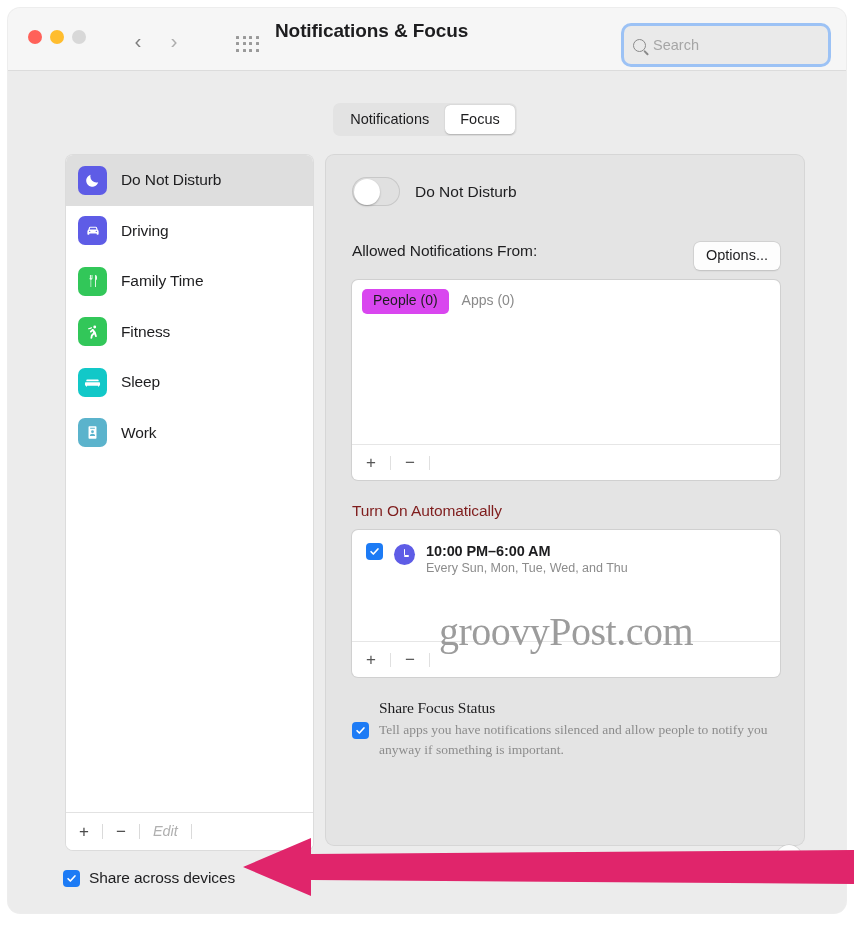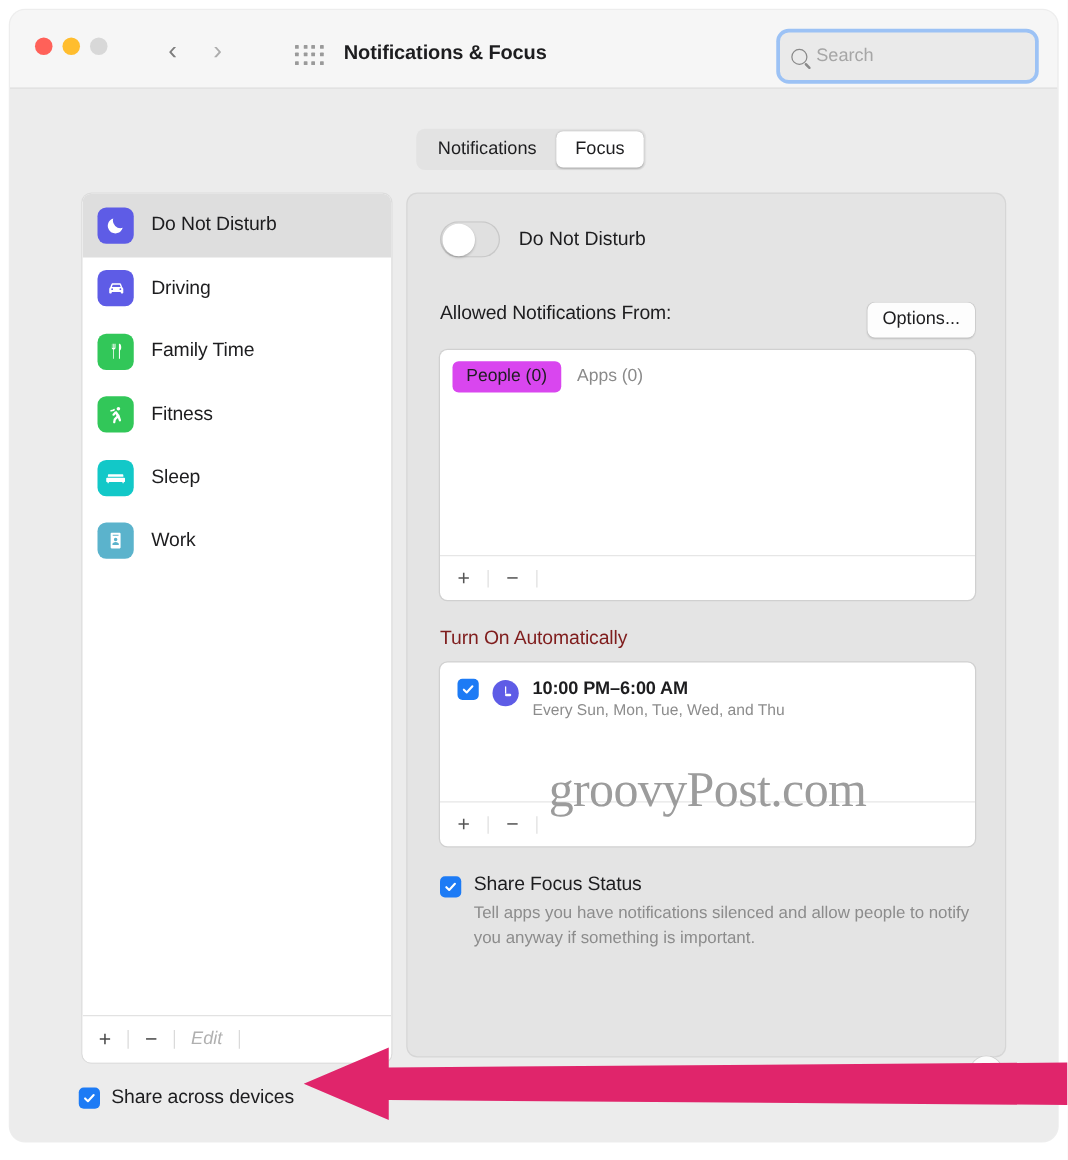--- a/index.html
+++ b/index.html
@@ -70,22 +70,22 @@
     display: grid;
     grid-template-columns: repeat(4, 1fr);
     grid-template-rows: repeat(3, 1fr);
     gap: 2px;
   }
   #gridicon i { background: #9a9a9a; width: 3px; height: 3px; border-radius: 0.5px; }
 
   #win-title {
     position: absolute;
     left: 267px;
-    top: 26px;
-    font-size: 16px;
+    top: 12px;
+    font-size: 19px;
     font-weight: bold;
     color: #1d1d1f;
     letter-spacing: -0.1px;
   }
 
   #searchbox {
     position: absolute;
     right: 18px;
     top: 18px;
     width: 204px;
@@ -369,21 +369,21 @@
     top: 78px;
     text-align: center;
     font-family: "Liberation Serif", serif;
     font-size: 40px;
     color: #9c9c9c;
     letter-spacing: -0.5px;
   }
   #auto-box .plusminus { margin-top: auto; }
 
   
-  #sfs { margin-top: 22px; display: flex; gap: 10px; align-items: flex-start; }
+  #sfs { margin-top: 22px; display: flex; gap: 10px; align-items: center; font-family: Liberation Serif, serif; }
   #sfs-title { font-size: 15.5px; color: #1d1d1f; letter-spacing: -0.1px; }
   #sfs-desc { font-size: 13.5px; color: #8c8c8c; margin-top: 3px; line-height: 1.42; max-width: 408px; }
 
   
   #help-btn {
     position: absolute;
     right: 44px;
     bottom: 42px;
     width: 26px; height: 26px;
     border-radius: 50%;

